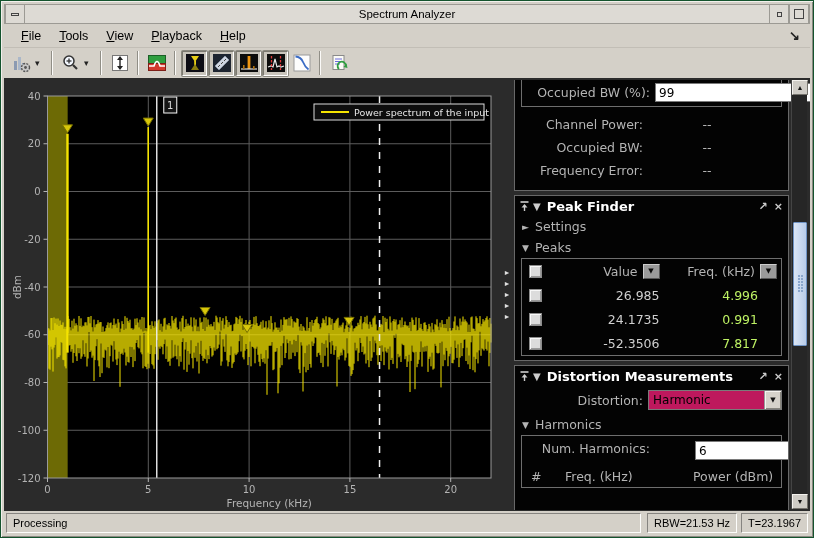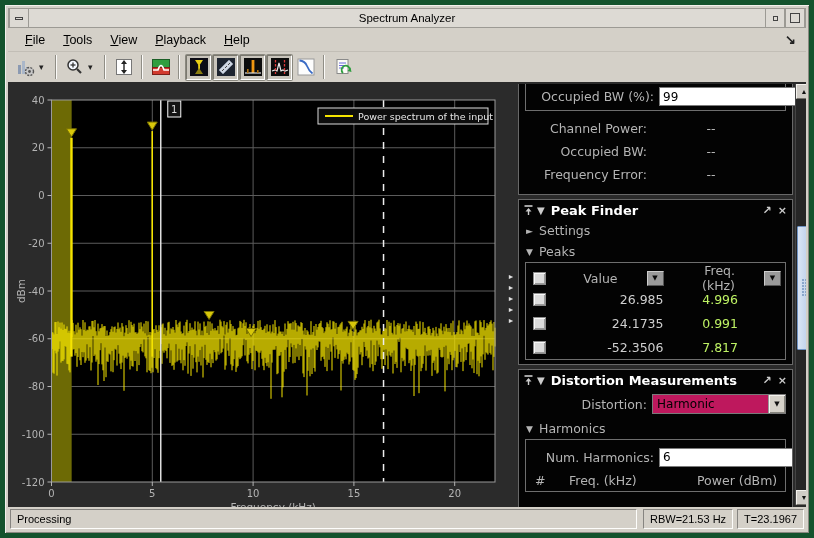--- a/index.html
+++ b/index.html
@@ -1,20 +1,20 @@
 <!DOCTYPE html>
 <html><head>
 <meta charset="utf-8">
 <style>
   * { margin:0; padding:0; box-sizing:border-box; }
   html,body { background:#888; }
   .screen {
     position:relative; width:814px; height:538px;
     background:#d4d0c8; font-family:"Liberation Sans", sans-serif;
-    border:5px solid #14532d;
+    border:1px solid #14532d;
     box-shadow: inset 1px 1px 0 #f2f0ec, inset -1px -1px 0 #8a8880;
     overflow:hidden;
   }
   
   .titlebar {
     position:absolute; left:3px; top:3px; right:3px; height:20px;
     background:#dddad4; border:1px solid #9c9a94;
     display:flex; align-items:center; justify-content:center;
     font-size:11.5px; color:#000;
   }
@@ -63,33 +63,33 @@
   .row { display:flex; align-items:center; }
   .lbl-col { width:133px; text-align:right; padding-right:5px; flex-shrink:0; }
   .val-col { width:118px; text-align:center; }
   .meas-rows .row { height:23px; }
   .meas-rows { padding-top:6px; }
   .dark-input { flex:1; height:19px; background:#ffffff; border:1px solid #7a7a7a; font:12px "DejaVu Sans", sans-serif; color:#000; padding:1px 3px; margin-right:12px; }
   .expander { display:flex; align-items:center; height:21px; padding-left:7px; }
   .expander .arr { font-size:9px; width:13px; color:#b4b4b4; }
   
   .ptable { margin:0 6px; border:1px solid #6e6e6e; }
-  .trow { display:grid; grid-template-columns:24px 1fr 23px 1fr 23px; align-items:center; height:24px;gap:24px; }
+  .trow { display:grid; grid-template-columns:24px 1fr 23px 1fr 23px; align-items:center; height:24px; }
   .cb { width:13px; height:13px; background:#dcdcdc; border:1px solid #8c8c8c; box-shadow:inset 1px 1px 0 #f8f8f8, inset -1px -1px 0 #9a9a9a; margin-left:7px; }
   .th-right { text-align:right; padding-right:3px; }
   .sort-btn { width:17px; height:15px; background:#9a9a9a; border:1px solid; border-color:#cccccc #565656 #565656 #cccccc; color:#0a0a0a; font-size:7px; display:flex; align-items:center; justify-content:center; margin-left:2px; }
   .num-val { grid-column:2 / span 2; text-align:right; padding-right:4px; color:#cfcfcf; }
   .num-freq { grid-column:4; text-align:right; padding-right:0px; color:#bef264; }
   
   .combo-row { height:28px; display:flex; align-items:center; padding-right:6px; }
   .combo { flex:1; height:20px; background:#be185d; border:1px solid #7a7a7a; display:flex; align-items:center; color:#000; font-size:12px; }
   .combo .ctext { flex:1; padding-left:4px; }
   .combo .cbtn { width:17px; height:18px; background:#d6d2ca; border-left:1px solid #9a9a9a; box-shadow:inset 1px 1px 0 #f5f3ef, inset -1px -1px 0 #87857d; display:flex; align-items:center; justify-content:center; font-size:7px; color:#111; }
   .harm-box { margin:0 6px; border:1px solid #6e6e6e; padding-top:5px; }
-  .num-row { display:flex; align-items:center; height:24px; padding-right:5px; }
+  .num-row { display:flex; height:24px; padding-right:5px;gap:40px; }
   .num-row .lbl2 { width:133px; text-align:right; padding-right:5px; flex-shrink:0; }
   .labelharm-row { display:flex; align-items:center; height:23px; }
   .labelharm-row .cb { margin-left:7px; margin-right:7px; }
   .htable-hdr { display:grid; grid-template-columns:34px 128px 1fr; height:22px; align-items:center; padding-left:9px; }
   
   .vscroll { position:absolute; left:787px; top:2px; bottom:2px; width:16px; background:#262626; border-left:1px solid #444; }
   .sb-btn { position:absolute; left:0; width:16px; height:15px; background:#cfccc6; border:1px solid; border-color:#f4f2ee #74726c #74726c #f4f2ee; color:#111; font-size:7px; display:flex; align-items:center; justify-content:center; }
   .sb-up { top:0; }
   .sb-down { bottom:0; }
   .sb-thumb { position:absolute; left:1px; width:14px; top:142px; height:124px; background:linear-gradient(90deg,#dbe6f5,#b9cce9); border:1px solid #6f93c4; border-radius:1px; }

